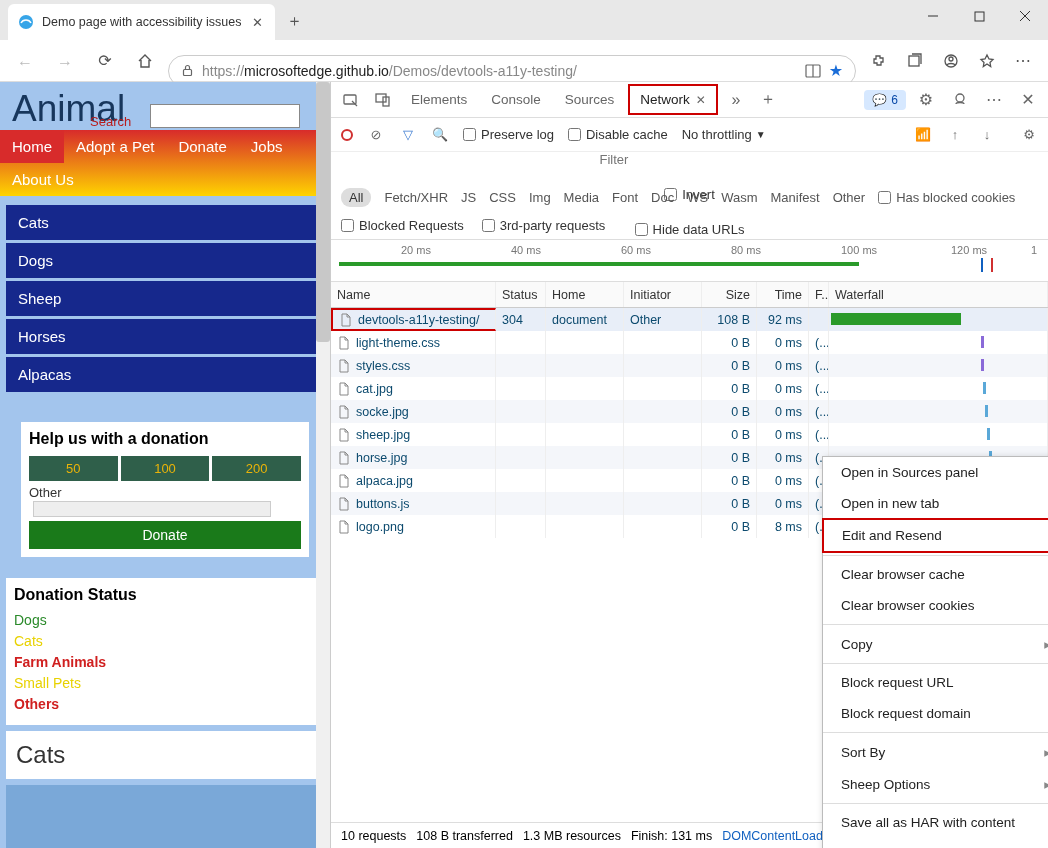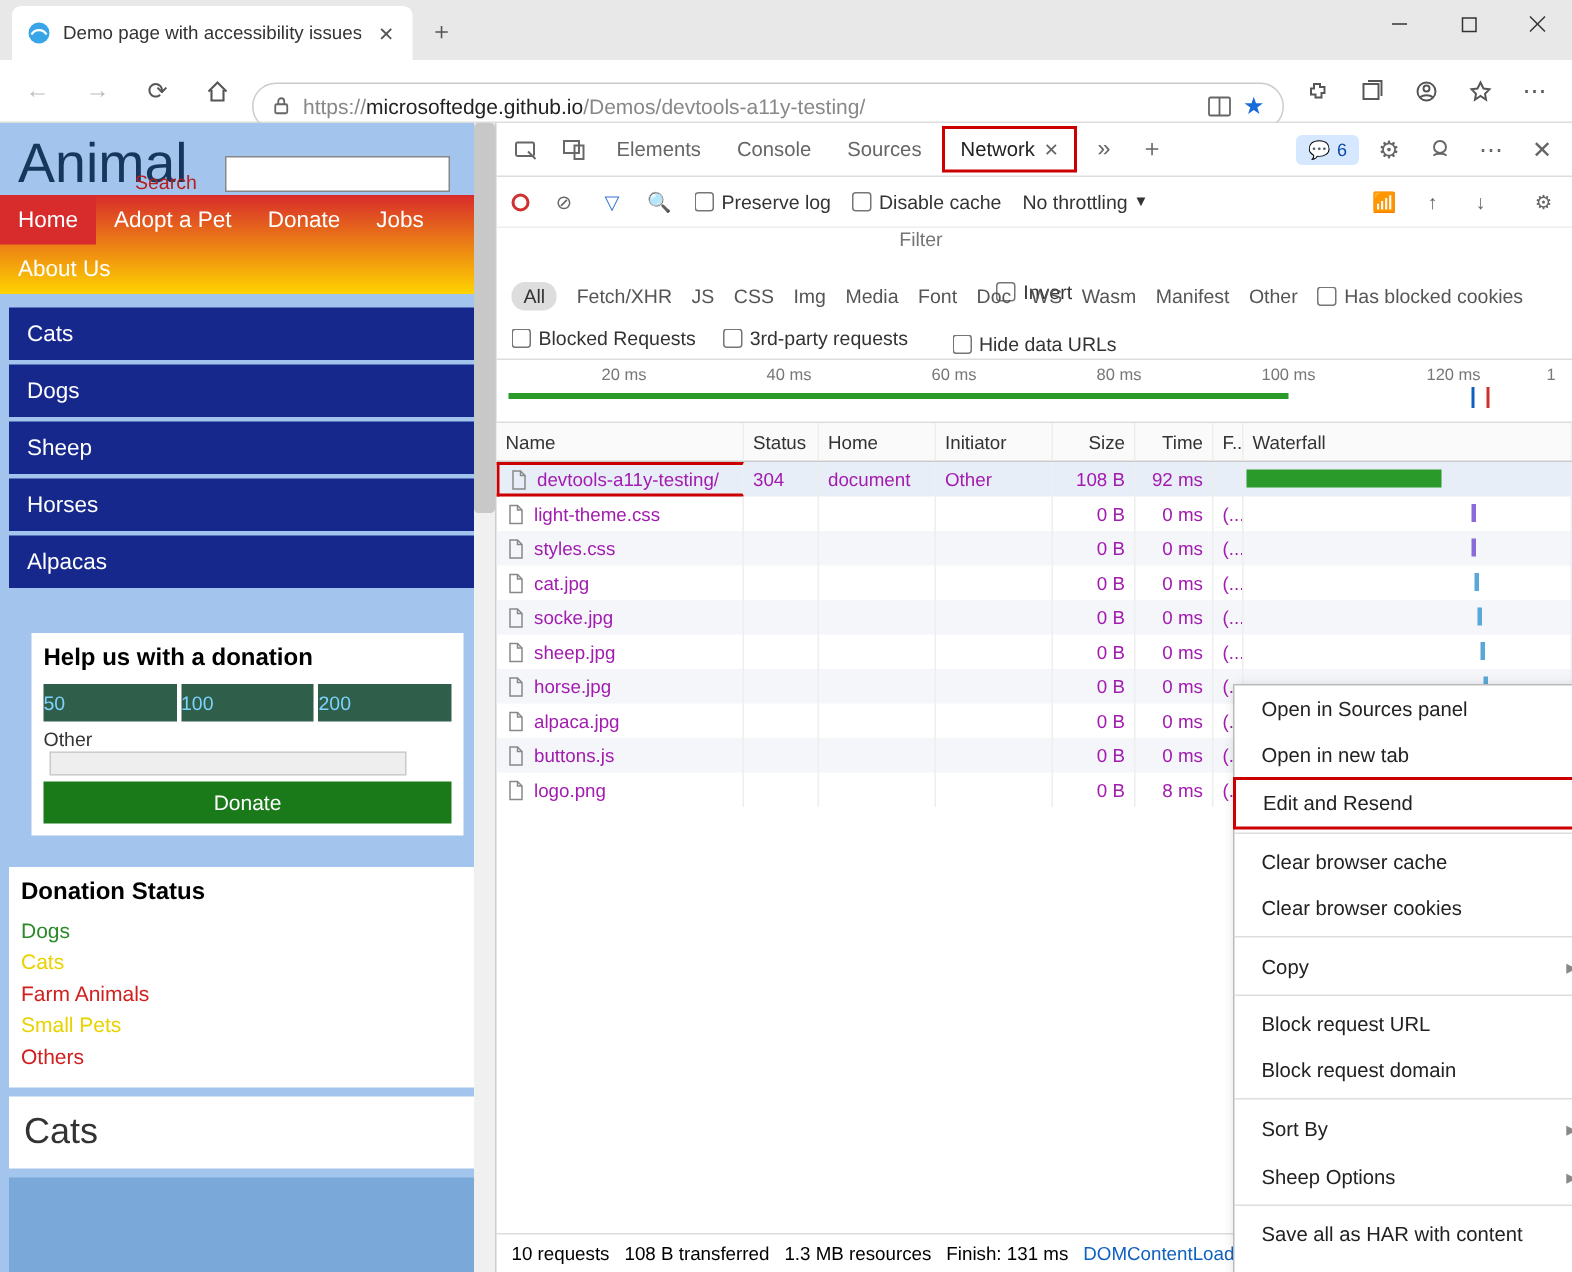--- a/index.html
+++ b/index.html
@@ -31,28 +31,28 @@
 .search-inp{position:absolute;top:22px;left:150px;width:150px;height:24px;border:1px solid #888;background:#fff;}
 .nav{display:flex;flex-wrap:wrap;background:linear-gradient(#d82b2b,#ffd400);}
 .nav a{padding:8px 12px;font-size:15px;color:#fff;}
 .nav a.home{background:#d82b2b;}
 .nav a.adopt,.nav a.donate,.nav a.jobs,.nav a.about{background:transparent;}
 .sidenav{padding:6px 0;}
 .sidenav div{background:#16288c;color:#fff;padding:9px 12px;margin:3px 6px;font-size:15px;}
 .donate-box{background:#fff;margin:21px;padding:8px;}
 .donate-box h3{font-size:16px;font-weight:bold;margin-bottom:8px;}
 .amounts{display:flex;gap:3px;margin-bottom:4px;}
-.amt{flex:1;background:#2f5f4a;color:#7dd3fc;padding:5px 0;font-size:13px;}
+.amt{flex:1;background:#2f5f4a;color:#eab308;text-align:center;padding:5px 0;font-size:13px;}
 .other-row{font-size:13px;color:#333;margin-bottom:4px;}
 .other-inp{display:inline-block;width:238px;height:16px;background:#eee;border:1px solid #ccc;vertical-align:middle;margin-left:4px;}
 .donate-btn{background:#1a7a1a;color:#fff;text-align:center;padding:6px;font-size:14px;}
 .status-box{background:#fff;margin:6px;padding:8px;}
 .status-box h3{font-size:16px;font-weight:bold;margin-bottom:8px;}
 .status-item{font-size:14px;margin:5px 0;}
-.s-green{color:#2a8a2a;} .s-yellow{color:#e8d200;} .s-red{color:#d02020;}
+.s-green{color:#2a8a2a;} .s-yellow{color:#e8d200;} .s-red{color:#d02020;font-weight:bold;}
 .cats-h{background:#fff;margin:6px;padding:10px;font-size:24px;color:#333;}
 .catimg{margin:6px;height:110px;background:linear-gradient(#7aa8d8 60%,#9a7a5a 60%);position:relative;}
 .vscroll{position:absolute;right:0;top:0;width:14px;height:100%;background:#f0f0f0;}
 .vthumb{position:absolute;top:0;width:14px;height:260px;background:#c8c8c8;border-radius:3px;}
 
 
 .devtools{flex:1;background:#fff;display:flex;flex-direction:column;border-left:1px solid #ccc;position:relative;}
 .dt-tabs{height:36px;display:flex;align-items:center;border-bottom:1px solid #ddd;padding:0 6px;gap:4px;}
 .dt-ictab{width:28px;height:28px;display:flex;align-items:center;justify-content:center;color:#666;}
 .dt-tab{padding:6px 10px;font-size:13.5px;color:#666;}
@@ -76,21 +76,21 @@
 
 .timeline{height:42px;border-bottom:1px solid #ddd;position:relative;font-size:11px;color:#777;}
 .timeline .tick{position:absolute;top:4px;}
 .timeline .bar{position:absolute;top:22px;height:4px;background:#2a9a2a;}
 .timeline .mark{position:absolute;top:18px;width:2px;height:14px;}
 
 .net-table{flex:1;overflow:hidden;position:relative;}
 .nt-head{display:flex;height:26px;border-bottom:1px solid #ccc;font-size:12.5px;color:#333;align-items:center;background:#fafafa;}
 .nt-head>div,.nt-row>div{border-right:1px solid #eee;padding:0 6px;overflow:hidden;white-space:nowrap;text-overflow:ellipsis;display:flex;align-items:center;height:100%;}
 .col-name{width:165px;} .col-status{width:50px;} .col-type{width:78px;} .col-init{width:78px;} .col-size{width:55px;justify-content:flex-end;} .col-time{width:52px;justify-content:flex-end;} .col-f{width:20px;} .col-wf{flex:1;position:relative;}
-.nt-row{display:flex;height:23px;font-size:12.5px;color:#a21caf;align-items:center;}
+.nt-row{display:flex;height:23px;font-size:12.5px;color:#0c4a6e;align-items:center;}
 .nt-row:nth-child(odd){background:#f4f6fa;}
 .nt-row.sel{background:#e8eef8;}
 .fileic{width:14px;height:14px;margin-right:5px;display:inline-flex;align-items:center;justify-content:center;}
 .redbox{border:2px solid #c00;}
 .wf-bar{position:absolute;height:12px;top:5px;}
 
 .ctxmenu{position:absolute;left:491px;top:374px;width:248px;background:#fff;border:1px solid #bbb;box-shadow:2px 2px 8px rgba(0,0,0,0.2);font-size:13.5px;color:#222;z-index:100;}
 .ctxitem{padding:8px 18px;display:flex;align-items:center;justify-content:space-between;}
 .ctxitem.hl{border:2px solid #c00;margin:-1px;}
 .ctxsep{height:1px;background:#ddd;margin:3px 0;}

